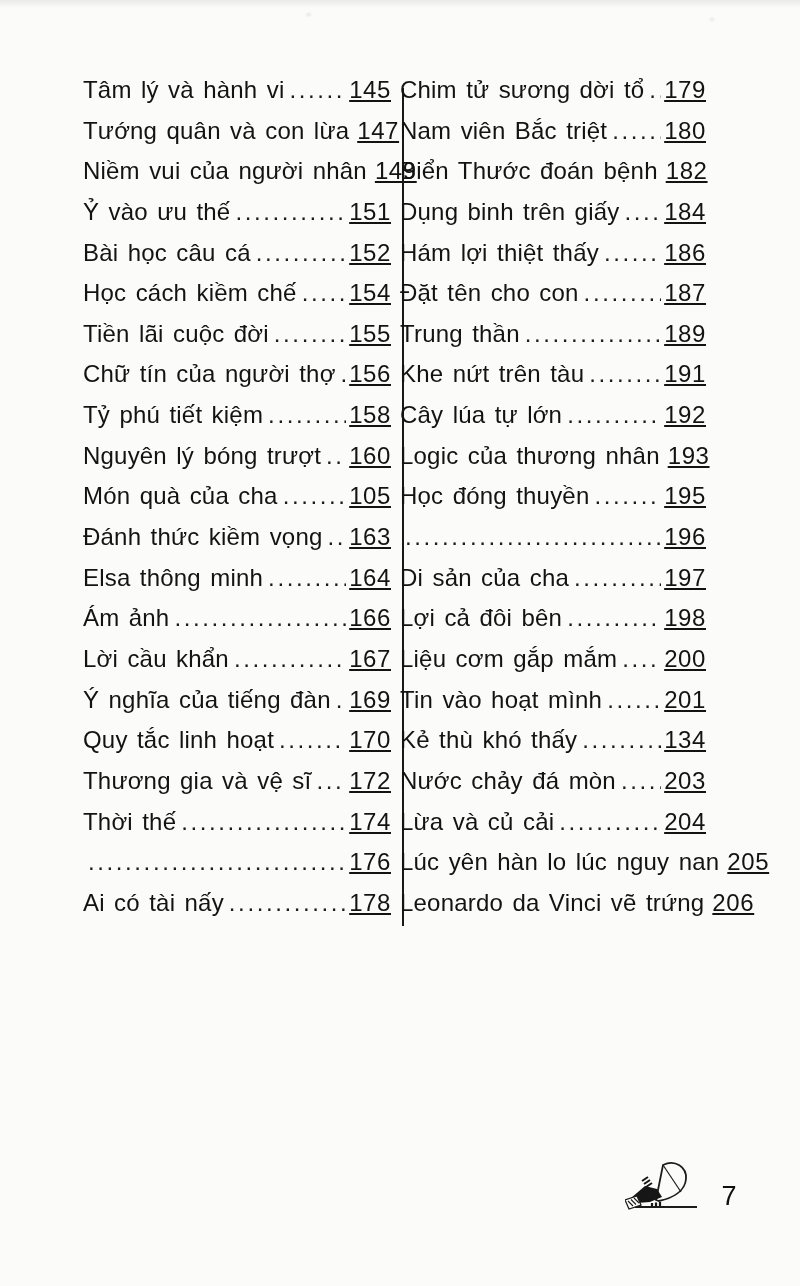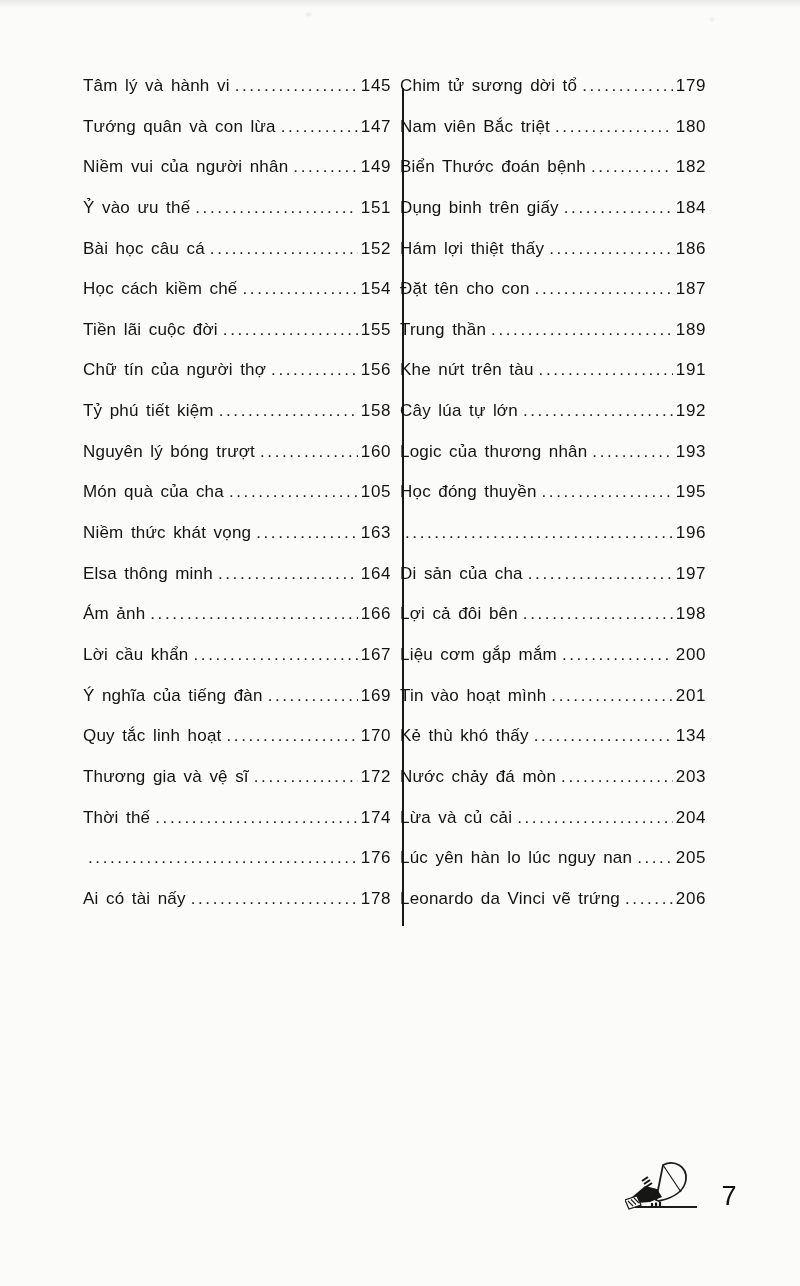--- a/index.html
+++ b/index.html
@@ -19,33 +19,33 @@
   .speck-a{left:306px;top:13px;width:5px;height:3px;}
   .speck-b{left:710px;top:18px;width:4px;height:3px;}
 
   .col{position:absolute;top:76px;}
   .col-left{left:83px;width:308px;}
   .col-right{left:400px;width:306px;}
 
   .row{
     display:flex;align-items:baseline;
     height:40.65px;
-    font-size:17px;
+    font-size:24px;
     letter-spacing:.2px;
     word-spacing:2.5px;
   }
   .title{white-space:nowrap;}
   .dots{
     flex:1;overflow:hidden;white-space:nowrap;
     margin:0 3px 0 5px;
     letter-spacing:2.6px;
     color:#1b1b1b;
   }
   .dots::after{content:"......................................................";}
-  .pg{white-space:nowrap;letter-spacing:.6px;}
+  .pg{white-space:nowrap;letter-spacing:.6px;text-decoration:underline;}
 
   .divider{
     position:absolute;left:402px;top:88px;
     width:2px;height:838px;background:#181818;
   }
 
   .footer{
     position:absolute;right:63px;top:1156px;
     width:112px;height:62px;
   }
@@ -114,21 +114,21 @@
         <span class="title">Nguyên lý bóng trượt</span>
         <span class="dots"></span>
         <span class="pg">160</span>
       </div>
       <div class="row">
         <span class="title">Món quà của cha</span>
         <span class="dots"></span>
         <span class="pg">105</span>
       </div>
       <div class="row">
-        <span class="title">Niềm thức khát vọng</span>
+        <span class="title">Đánh thức kiềm vọng</span>
         <span class="dots"></span>
         <span class="pg">163</span>
       </div>
       <div class="row">
         <span class="title">Elsa thông minh</span>
         <span class="dots"></span>
         <span class="pg">164</span>
       </div>
       <div class="row">
         <span class="title">Ám ảnh</span>

